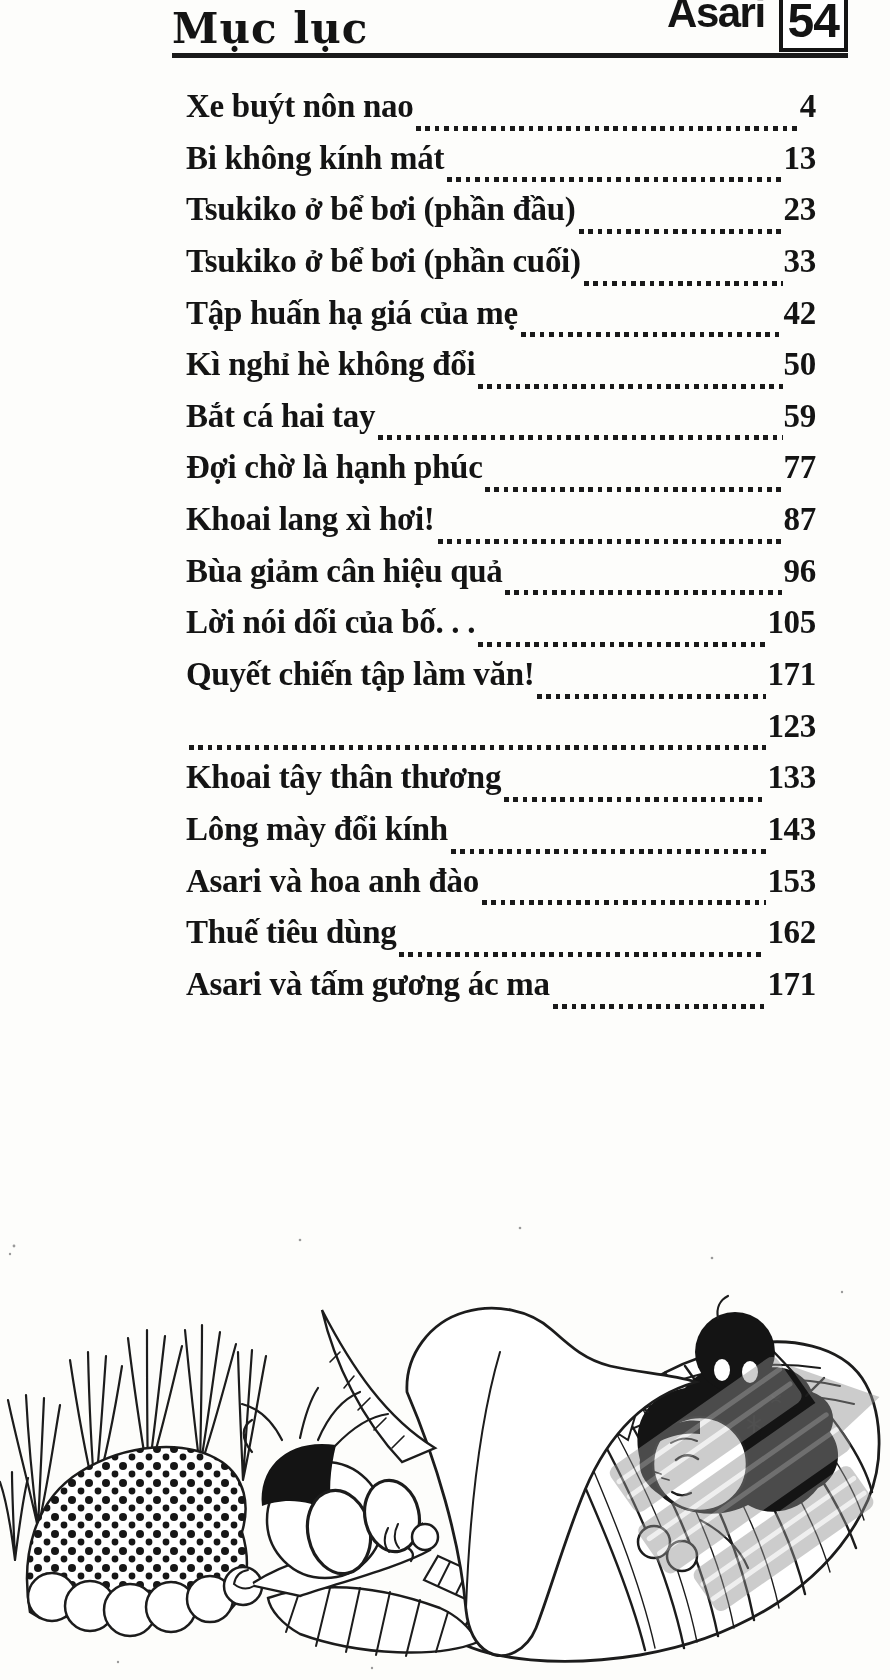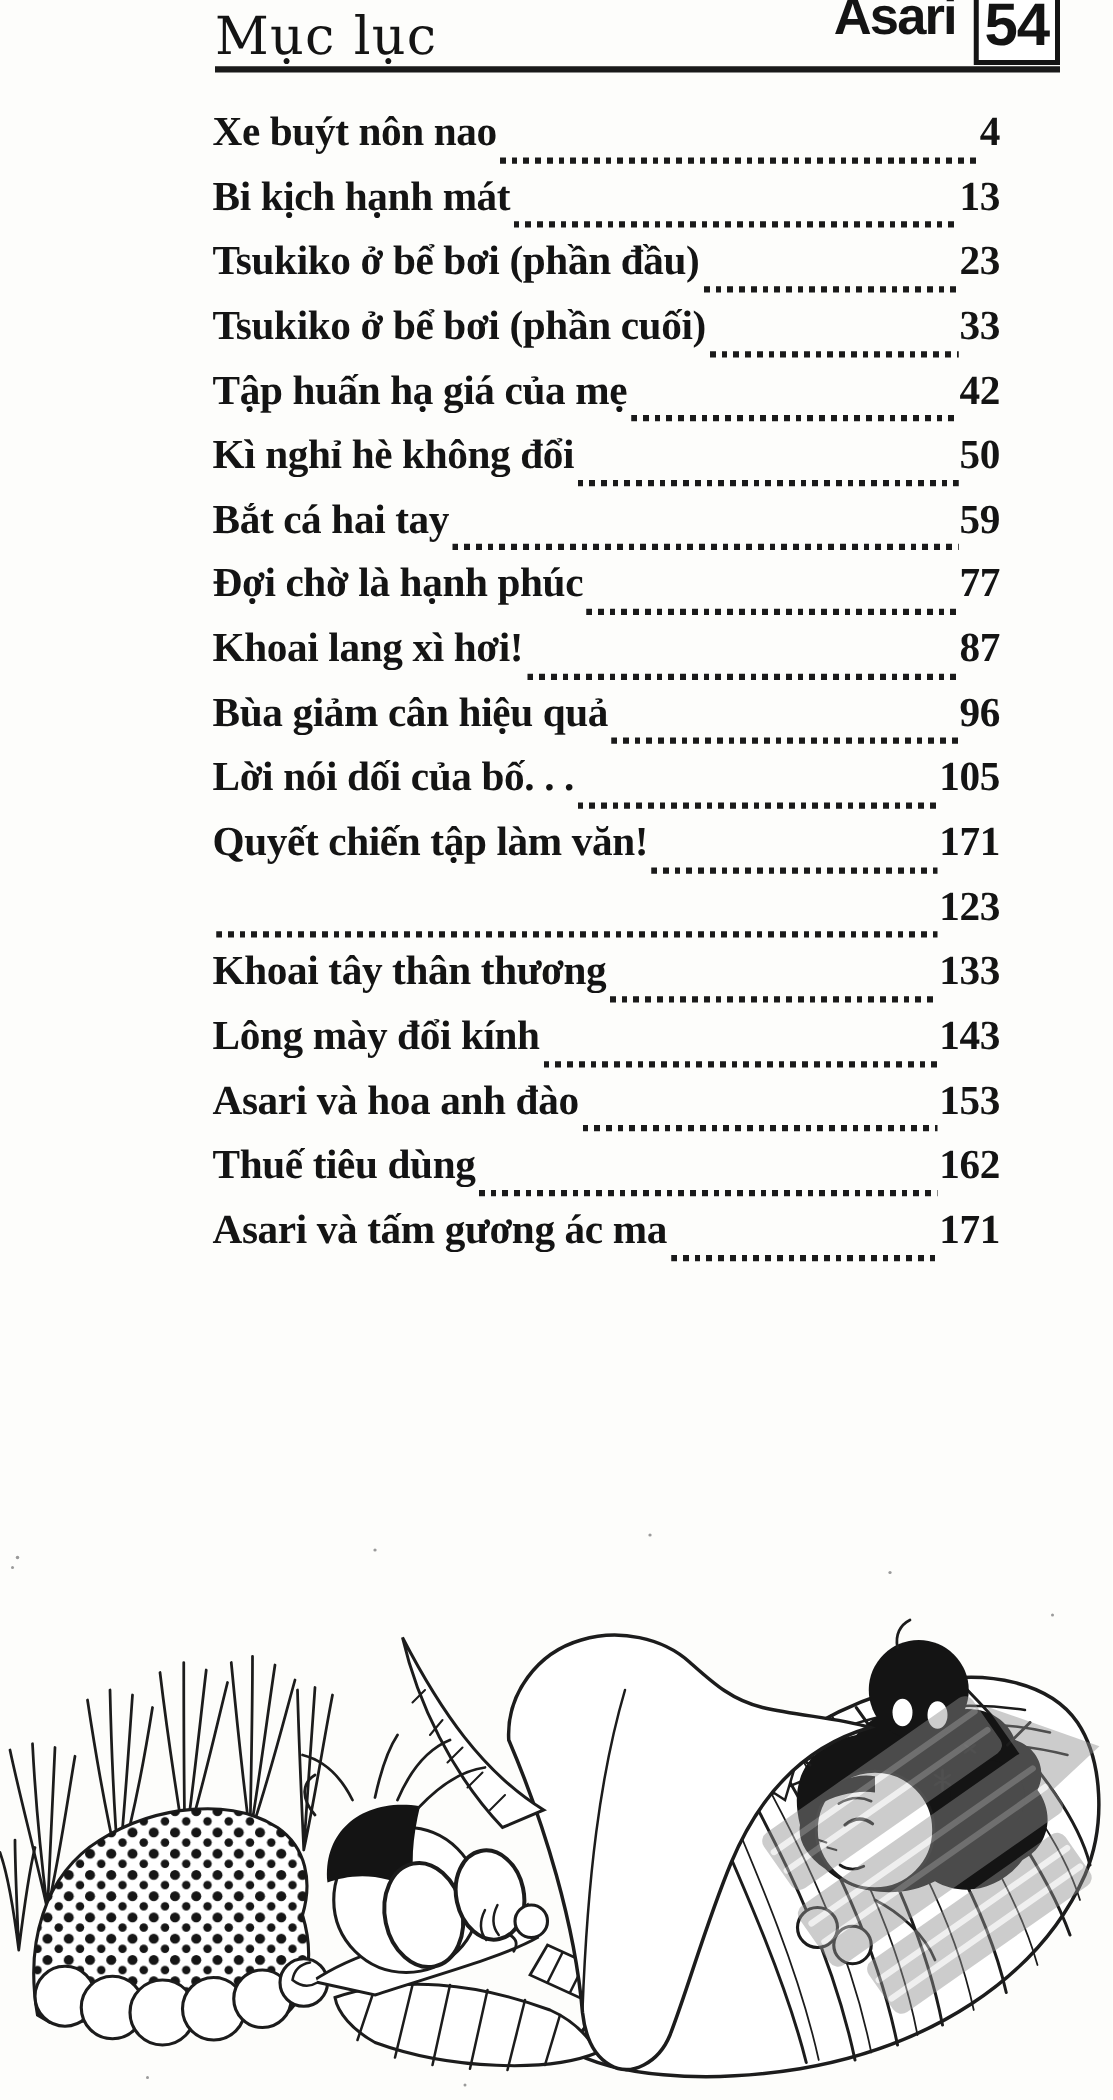--- a/index.html
+++ b/index.html
@@ -6,29 +6,29 @@
   body{
     width:890px;height:1680px;position:relative;overflow:hidden;
     background:#ffffff;color:#141414;
     font-family:"Liberation Serif",serif;
   }
   .page{position:absolute;inset:0;background:#fdfdfb}
   
   .hdr{position:absolute;left:172px;top:2px;width:676px;height:50px;
        display:flex;align-items:flex-end;justify-content:space-between}
   .hdr-title{font-family:"DejaVu Serif",serif;font-size:42px;line-height:1;
-       letter-spacing:1px;font-weight:400;padding-bottom:2px}
+       letter-spacing:1px;font-weight:700;padding-bottom:2px}
   .brand{display:flex;align-items:flex-end;gap:14px;
        font-family:"Liberation Sans",sans-serif;font-weight:bold}
   .series{font-size:42px;line-height:1;letter-spacing:-1.5px;padding-bottom:18px}
   .volbox{font-size:48px;line-height:1;border:4px solid #141414;
        padding:2px 5px 3px 5px;letter-spacing:-1px;background:#fff}
   .rule{position:absolute;left:172px;top:53px;width:676px;height:5px;background:#1a1a1a}
   
-  .toc{position:absolute;left:170px;top:88px;width:630px}
+  .toc{position:absolute;left:186px;top:88px;width:630px}
   .row{display:flex;align-items:baseline;height:51.65px;
        font-size:33px;font-weight:bold;letter-spacing:-0.3px;white-space:nowrap}
   .t{flex:0 0 auto}
   .leader{flex:1 1 auto;height:5px;align-self:flex-end;margin:0 1px 9px 3px;min-width:20px;
        background-image:repeating-linear-gradient(to right,#1a1a1a 0 4.6px,transparent 4.6px 9.4px)}
   .p{flex:0 0 auto}
   
   .illus{position:absolute;left:0;top:1210px;width:890px;height:470px}
 </style>
 </head>
@@ -46,21 +46,21 @@
   <div class="rule"></div>
 
   <div class="toc">
     <div class="row">
       <span class="t">Xe buýt nôn nao</span>
       <span class="leader"></span>
       <span class="p">4</span>
     </div>
 
     <div class="row">
-      <span class="t">Bi kịch hạnh mát</span>
+      <span class="t">Bi không kính mát</span>
       <span class="leader"></span>
       <span class="p">13</span>
     </div>
 
     <div class="row">
       <span class="t">Tsukiko ở bể bơi (phần đầu)</span>
       <span class="leader"></span>
       <span class="p">23</span>
     </div>
 

